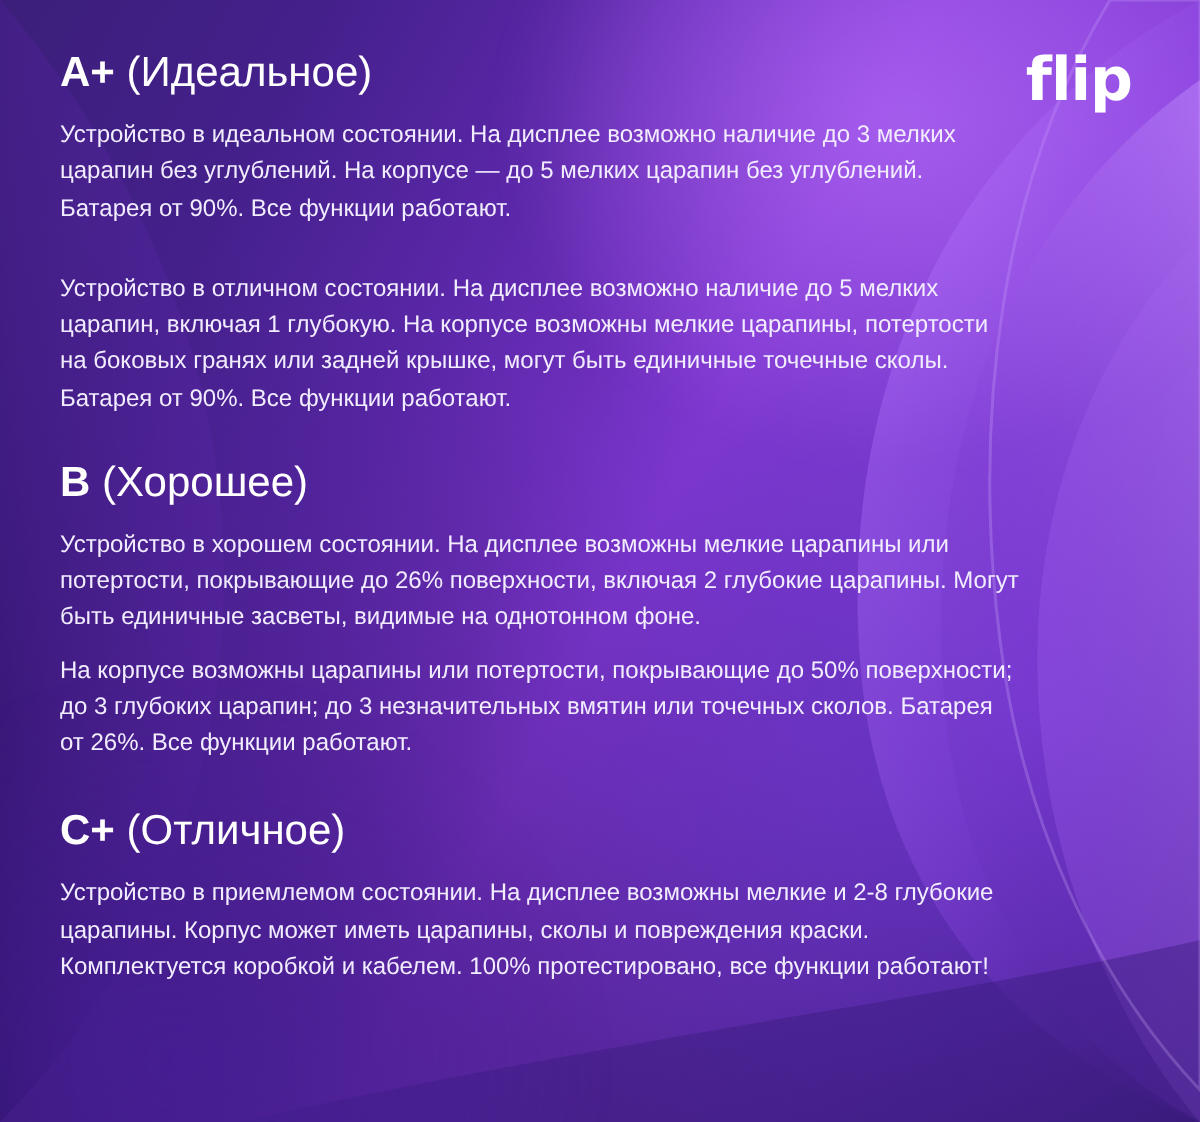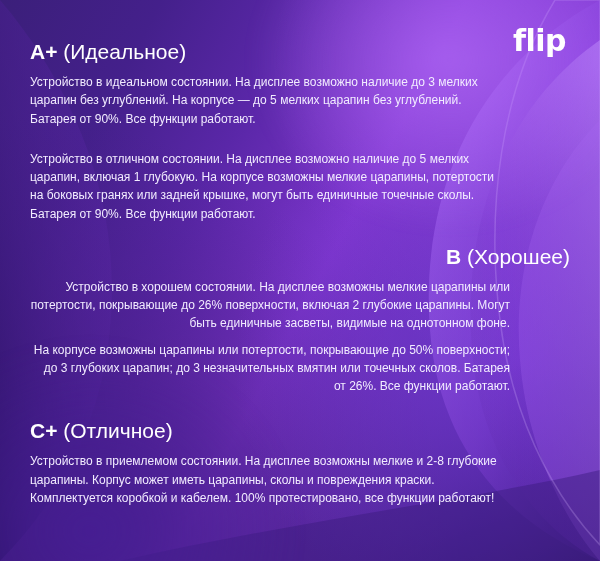--- a/index.html
+++ b/index.html
@@ -44,21 +44,21 @@
     left: -120px;
     bottom: -160px;
     width: 420px;
     height: 380px;
     background: radial-gradient(ellipse at center, rgba(70,30,150,0.75) 0%, rgba(70,30,150,0) 70%);
     filter: blur(8px);
   }
   .content {
     position: relative;
     z-index: 5;
-    padding: 38px 30px 10px 30px;
+    padding: 23px 30px 10px 30px;
     color: #ffffff;
   }
   .logo {
     position: absolute;
     top: 26px;
     right: 34px;
     z-index: 8;
     font-family: "DejaVu Sans", sans-serif;
     font-size: 30px;
     font-weight: bold;
@@ -84,21 +84,21 @@
     line-height: 1.52;
     margin: 0 0 8px 0;
     color: #f2ecff;
     max-width: 480px;
   }
   .para:last-child {
     margin-bottom: 0;
   }
   .sec-aplus { margin-top: 2px; }
   .sec-a { margin-top: 22px; }
-  .sec-b { margin-top: 22px; text-align: right; }
+  .sec-b { margin-top: 22px; }
   .sec-cplus { margin-top: 24px; }
 </style>
 </head>
 <body>
 
 <div class="page">
 
   <div class="ribbons">
     <div class="glow-top-right"></div>
     <div class="glow-bottom-left"></div>

